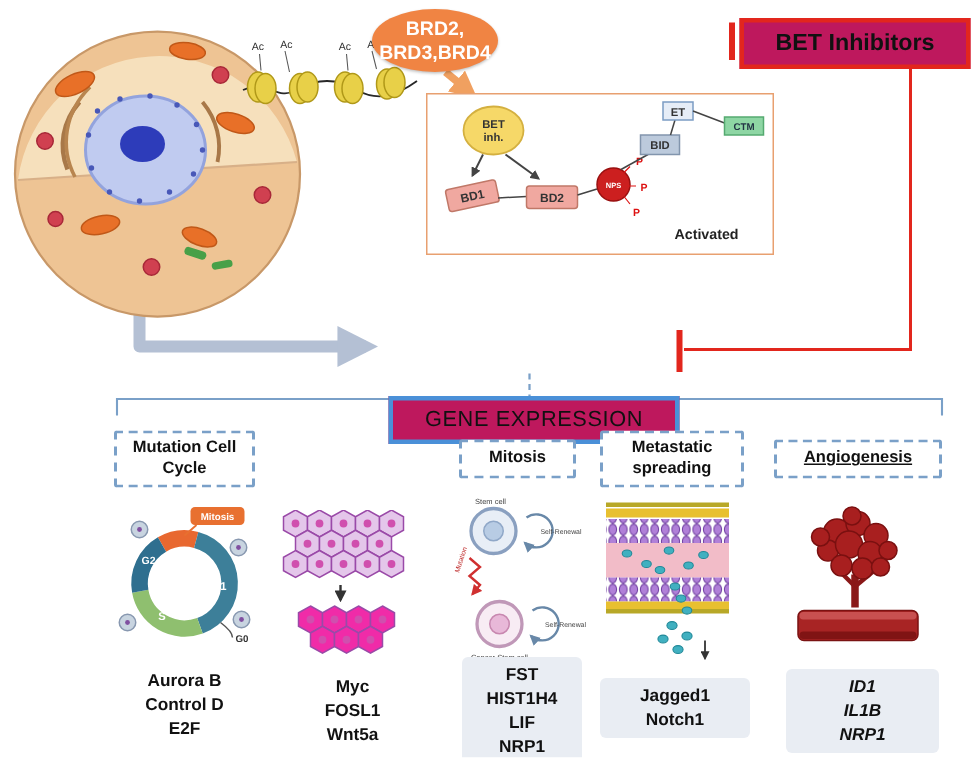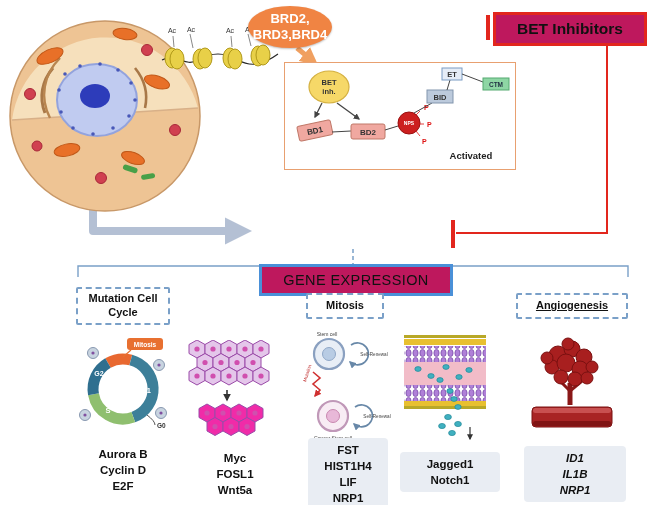--- a/index.html
+++ b/index.html
@@ -200,20 +200,22 @@
       <text x="186" y="96" font-size="9.5" font-weight="bold" text-anchor="middle" fill="#222">Activated</text>
     </svg>
   </div>
 
   <div class="abs ge-box">GENE EXPRESSION</div>
   <div class="abs ge-tbar"></div>
 
   <div class="abs cat cat1">Mutation Cell
 Cycle</div>
   <div class="abs cat cat3">Mitosis</div>
+  <div class="abs cat cat4">Metastatic
+spreading</div>
   <div class="abs cat cat5">Angiogenesis</div>
 
   <svg class="abs" style="left:75px;top:333px;" width="100" height="108" viewBox="0 0 100 108">
     <g fill="none" stroke-linecap="butt">
       <path d="M33,30 A30,30 0 0 1 55.8,27" stroke="#e86830" stroke-width="11"></path>
       <path d="M55.8,27 A30,30 0 0 1 58.3,84.2" stroke="#3d7f99" stroke-width="11"></path>
       <path d="M58.3,84.2 A30,30 0 0 1 18.5,61.2" stroke="#8fbf6f" stroke-width="11"></path>
       <path d="M18.5,61.2 A30,30 0 0 1 33,30" stroke="#2f6f8f" stroke-width="11"></path>
     </g>
     <text x="71" y="60" font-size="7.5" font-weight="bold" fill="#fff" text-anchor="middle">G1</text>
@@ -358,21 +360,21 @@
         <circle cx="19" cy="25" r="6"></circle>
     </g>
     <g>
       <rect x="4" y="74" width="80" height="20" rx="4" fill="#a82424" stroke="#7a1212"></rect>
       <rect x="5" y="75" width="78" height="5" rx="2.5" fill="#c85050"></rect>
       <rect x="5" y="88" width="78" height="5" rx="2.5" fill="#801414"></rect>
     </g>
   </svg>
 
   <div class="abs genes g1">Aurora B
-Cyclin D
+Control D
 E2F</div>
   <div class="abs genes g2">Myc
 FOSL1
 Wnt5a</div>
   <div class="abs genes bg g3">FST
 HIST1H4
 LIF
 NRP1</div>
   <div class="abs genes bg g4">Jagged1
 Notch1</div>

